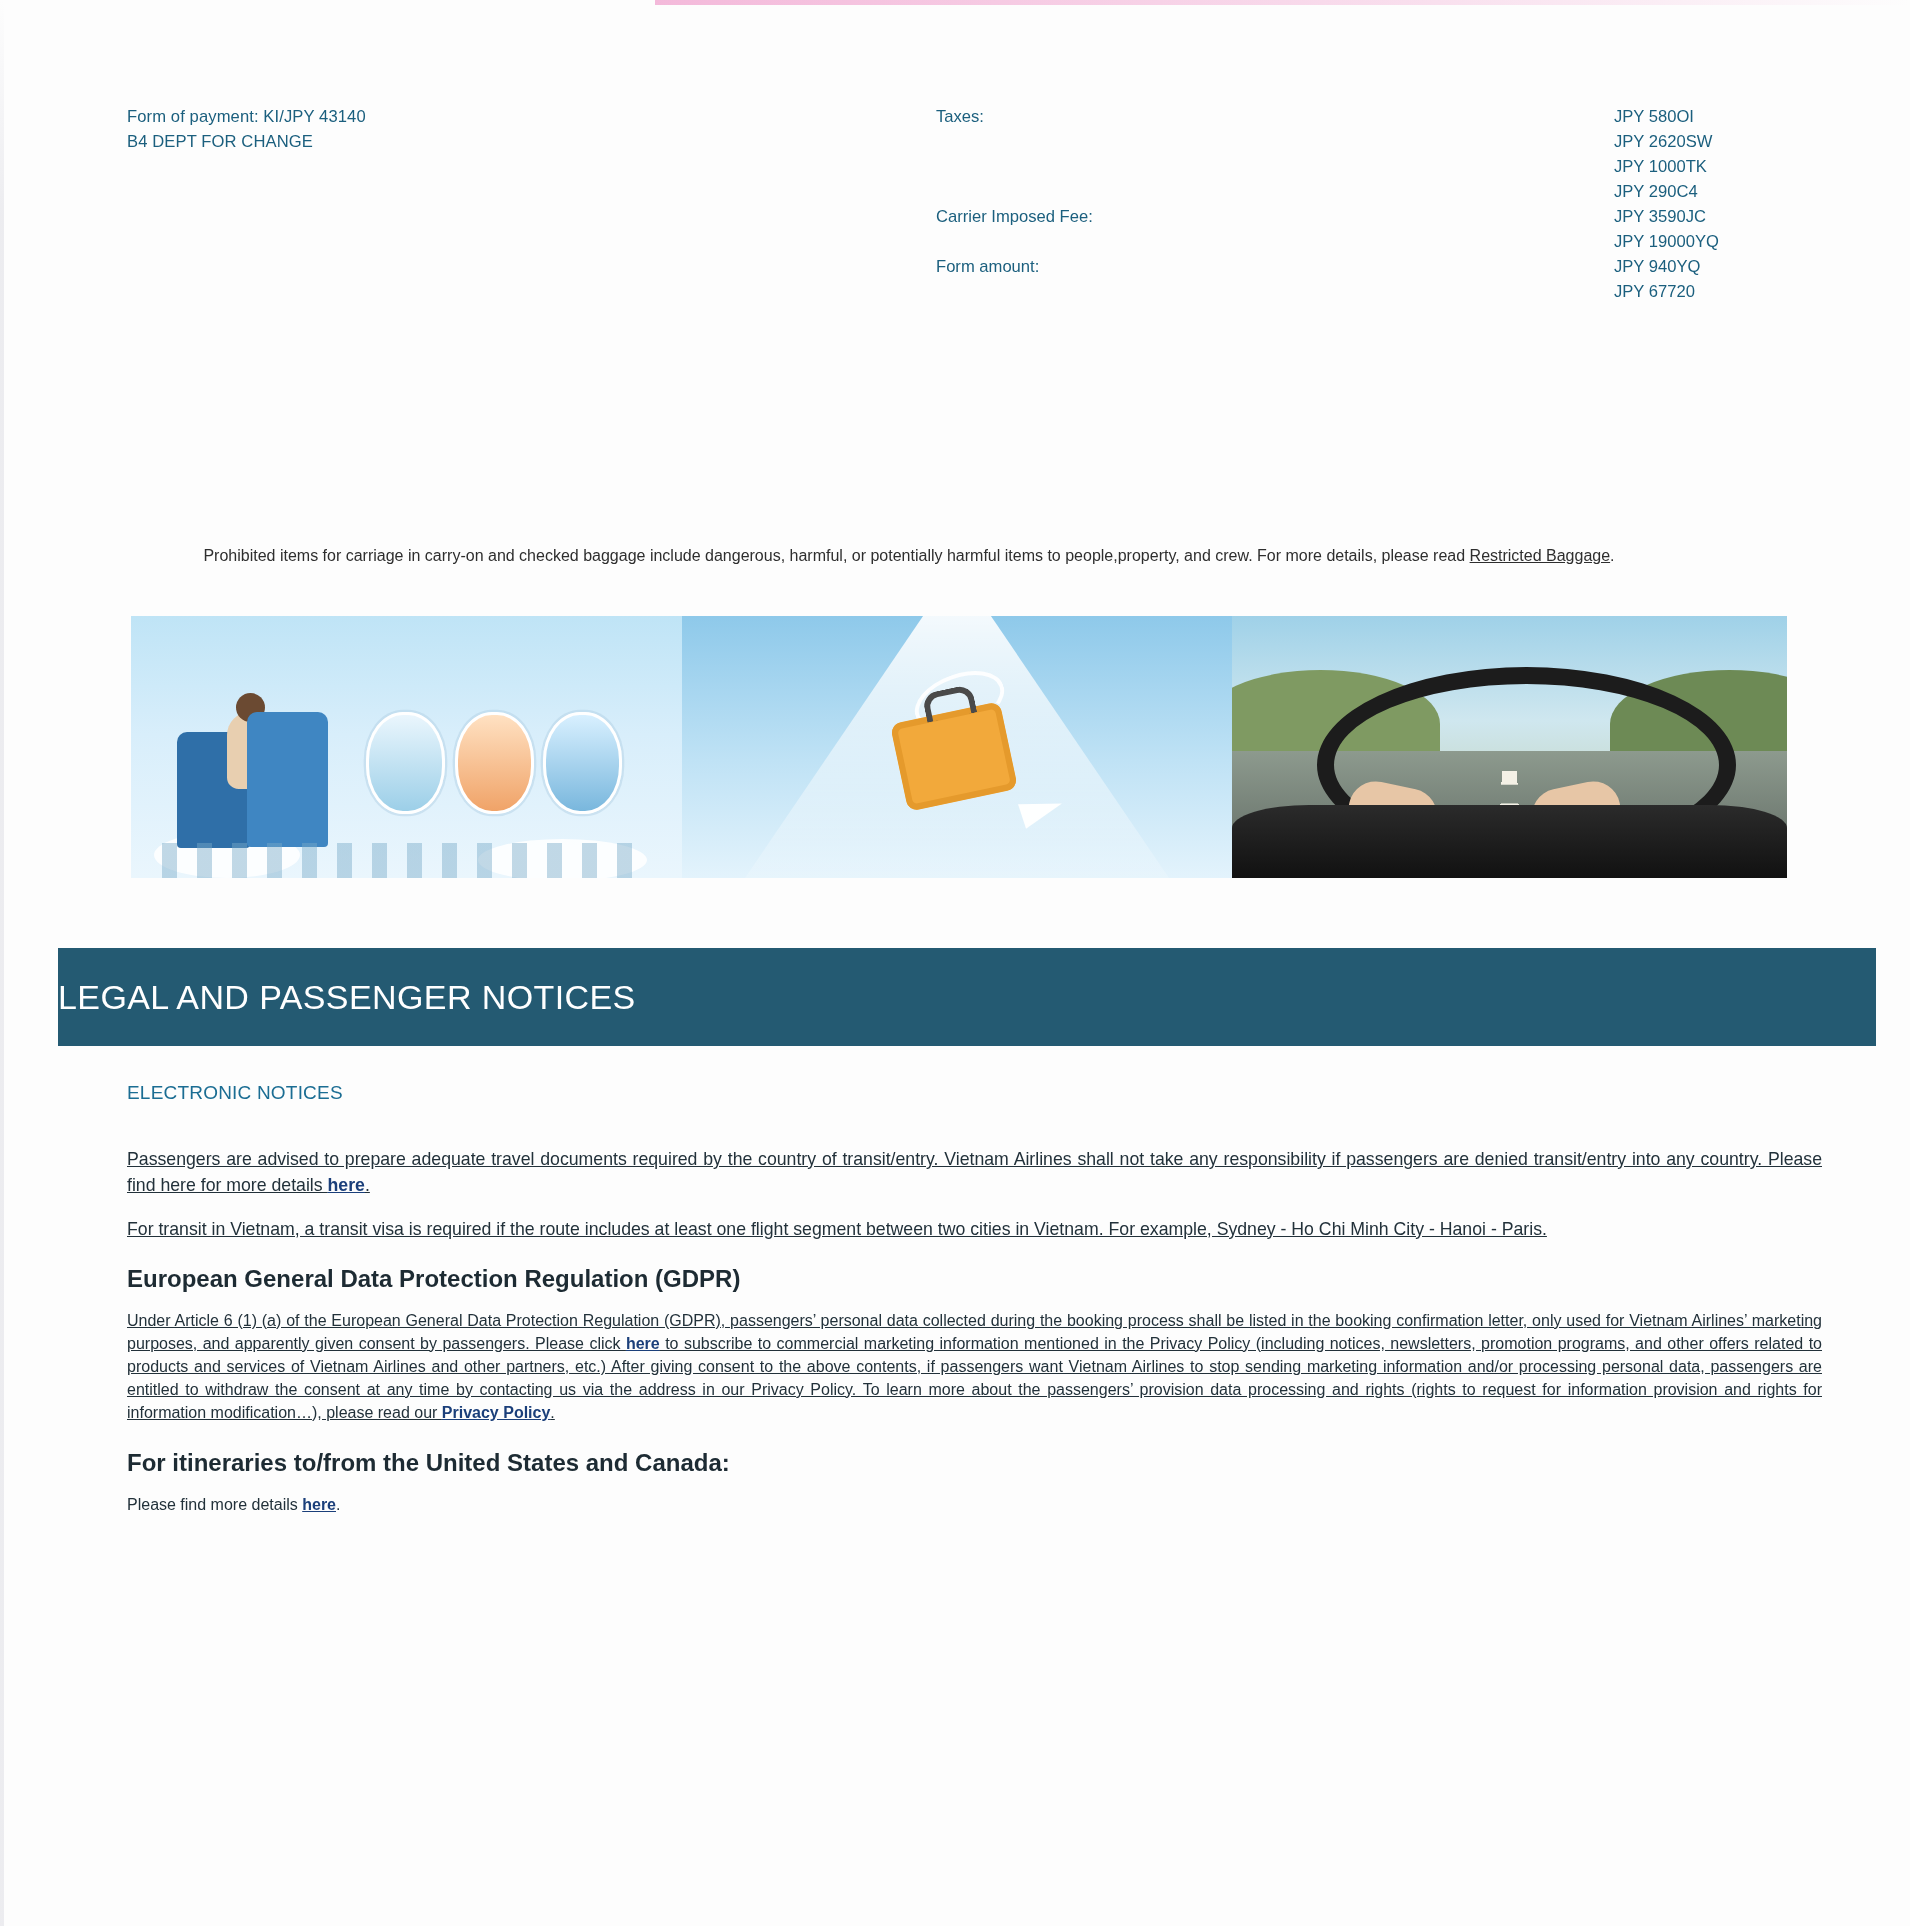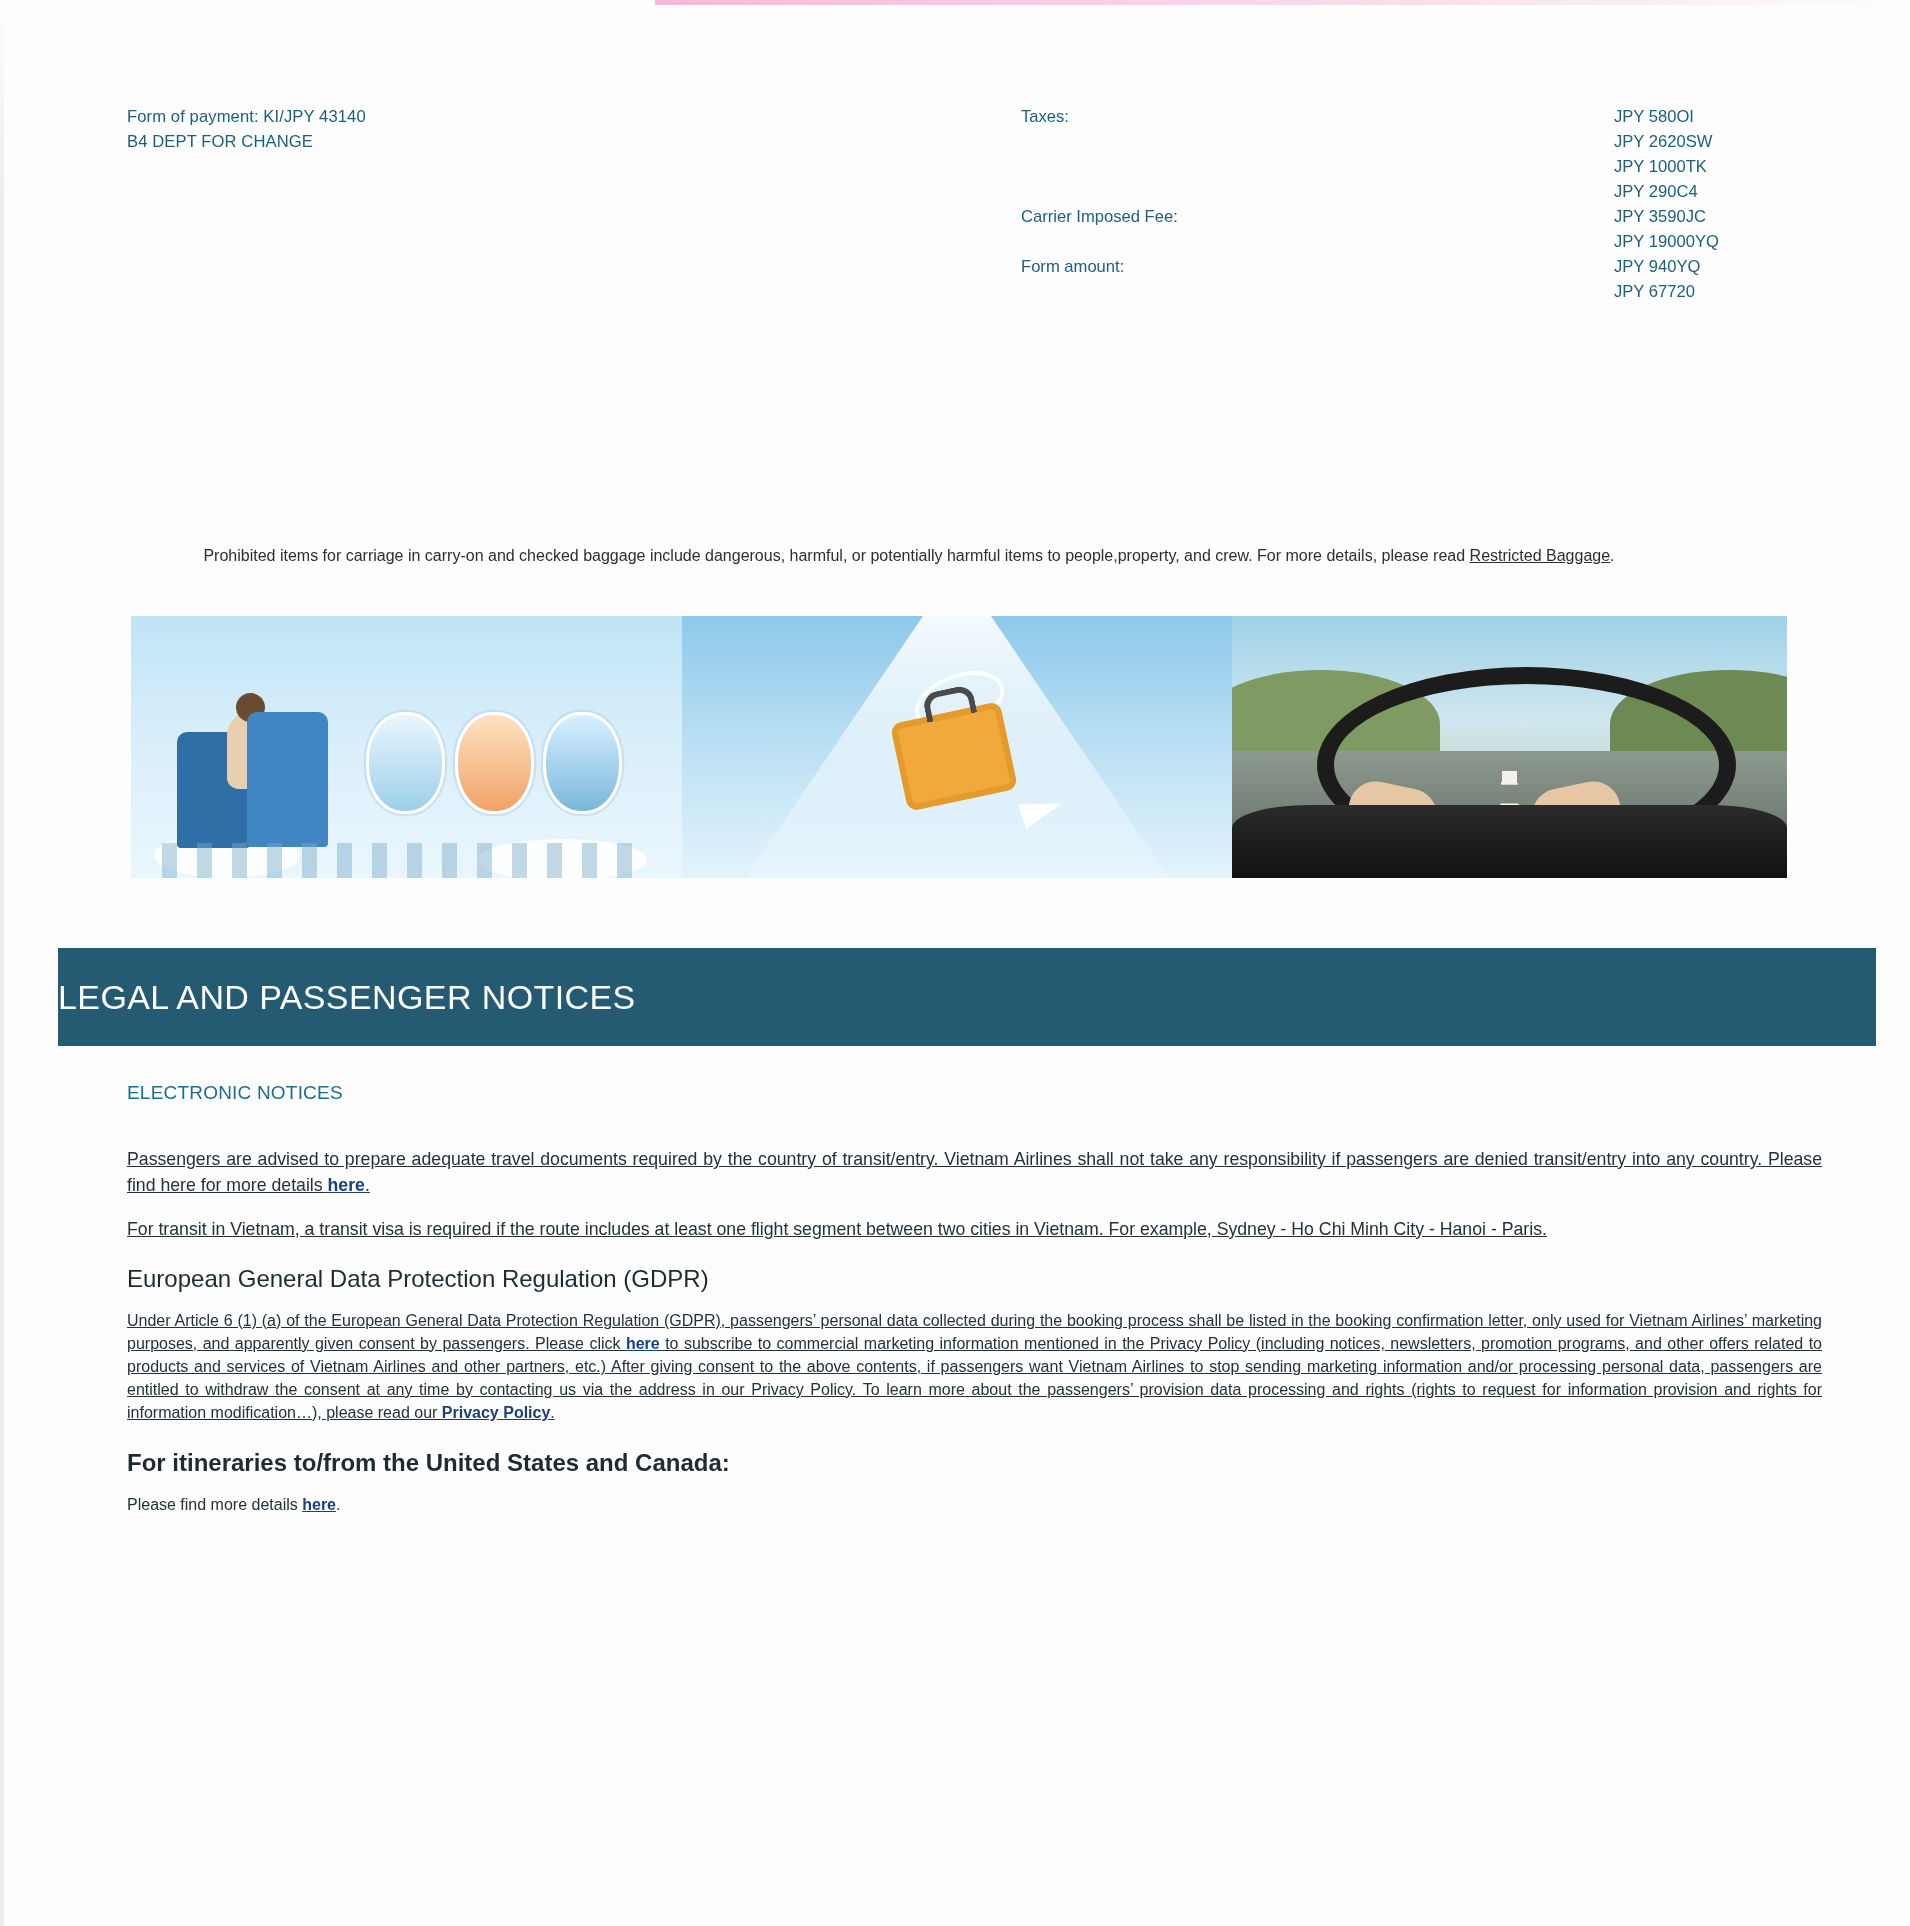--- a/index.html
+++ b/index.html
@@ -49,21 +49,21 @@
     left: 0;
     top: 0;
     width: 847px;
     color: #1b5f7e;
     font-size: 16.6px;
     line-height: 25px;
     letter-spacing: 0.1px;
   }
   .pay-mid {
     position: absolute;
-    left: 894px;
+    left: 809px;
     top: 0;
     width: 539px;
     color: #1b5f7e;
     font-size: 16.6px;
     line-height: 25px;
   }
   .pay-mid .row-spacer { height: 25px; }
   .pay-right {
     position: absolute;
     left: 1487px;
@@ -280,21 +280,21 @@
     text-align: justify;
     text-decoration: underline;
   }
   .para.small {
     font-size: 16px;
     line-height: 23px;
   }
   .h-gdpr {
     color: #1d2b33;
     font-size: 24px;
-    font-weight: normal;
+    font-weight: bold;
     margin: 23px 0 14.6px 0;
   }
   .h-us {
     color: #1d2b33;
     font-size: 24px;
     font-weight: bold;
     margin: 25.4px 0 13px 0;
   }
   a.doclink {
     color: #1b3f7a;

